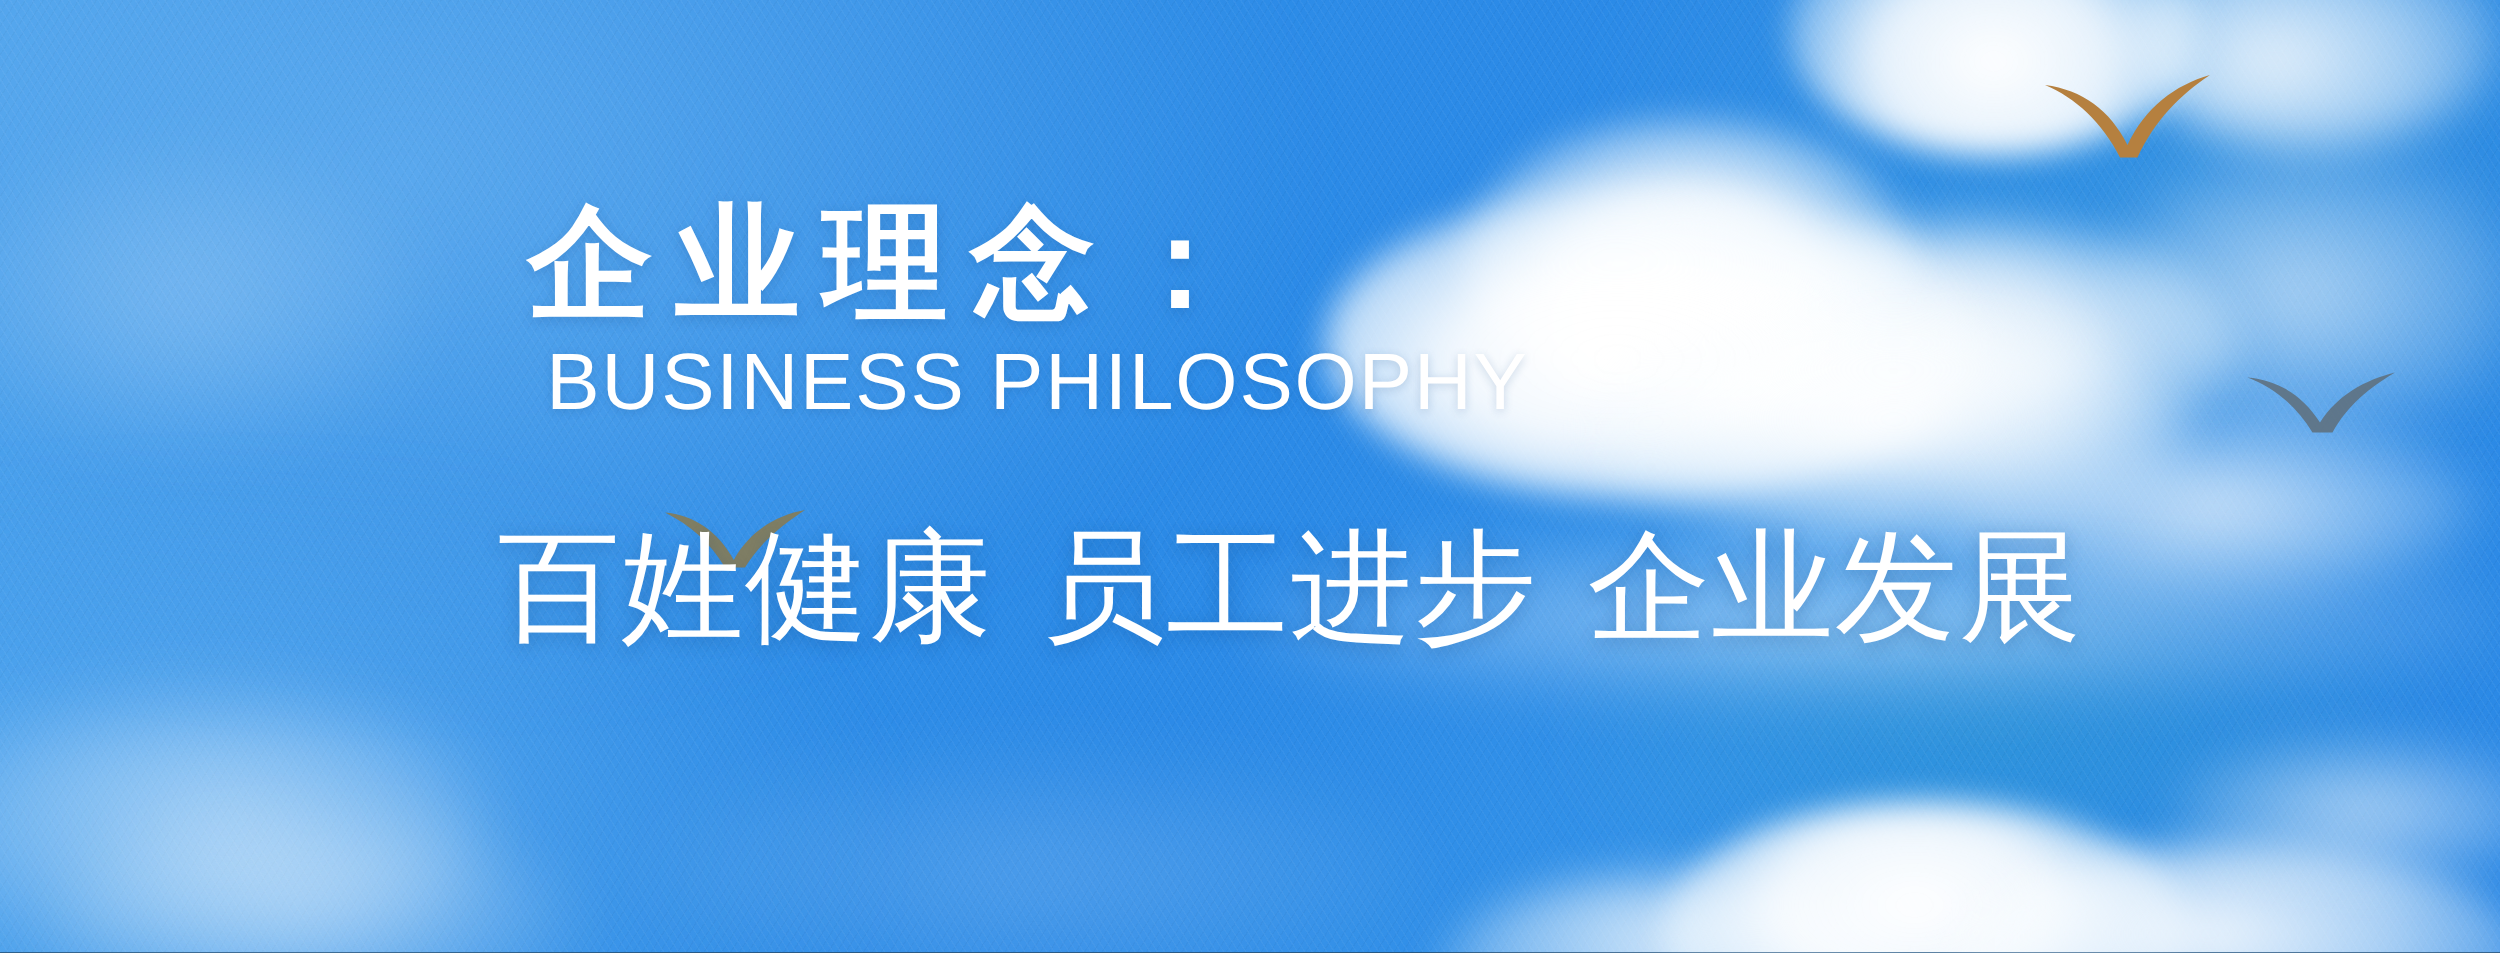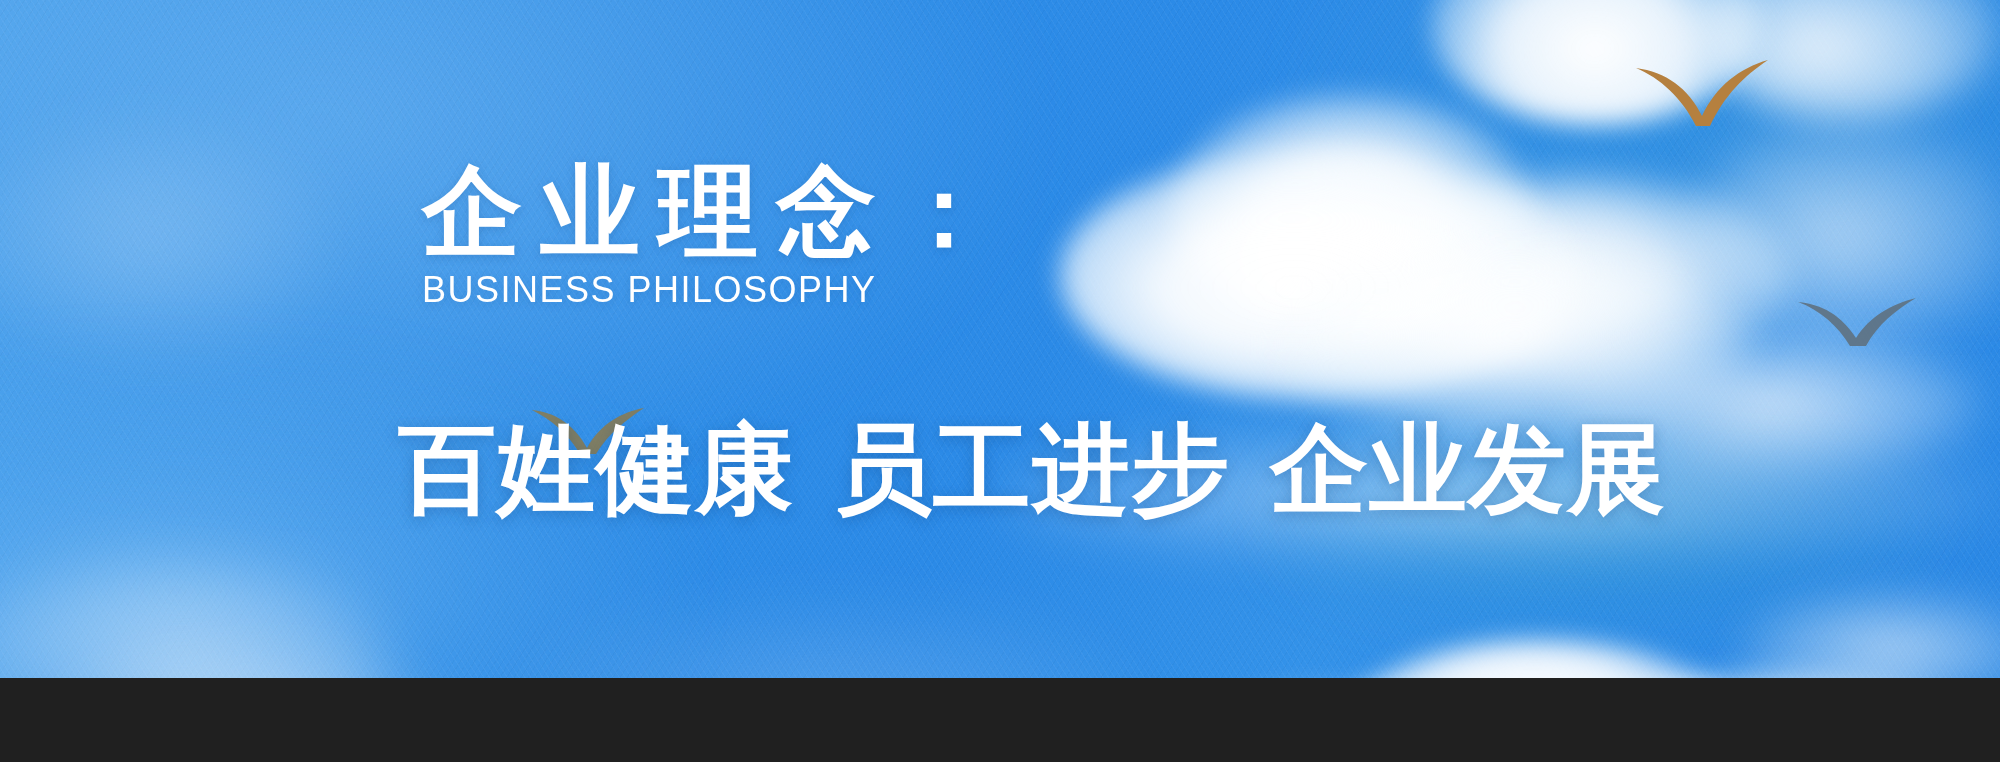--- a/index.html
+++ b/index.html
@@ -6,21 +6,21 @@
   html, body {
     margin: 0;
     padding: 0;
     background: #202020;
   }
   * { box-sizing: border-box; }
 
   .banner {
     position: relative;
     width: 2000px;
-    height: 678px;
+    height: 762px;
     overflow: hidden;
     font-family: "Liberation Sans", "DejaVu Sans", sans-serif;
     background: #2f90e8;
     user-select: none;
   }
 
   
   .sky-base {
     position: absolute;
     inset: 0;
@@ -207,36 +207,37 @@
     font-size: 100px;
     line-height: 1.06;
     font-weight: 700;
     color: #ffffff;
     letter-spacing: 18px;
     white-space: nowrap;
     text-shadow: 0 2px 10px rgba(20,70,130,0.22);
   }
   .title-en {
     margin-top: 6px;
-    font-size: 36px;
+    font-size: 64px;
     line-height: 1.1;
     font-weight: 400;
     color: #ffffff;
     letter-spacing: 1.5px;
     white-space: nowrap;
     text-shadow: 0 2px 8px rgba(20,70,130,0.20);
+    margin-left: 15px;
   }
 
   .slogan {
     position: absolute;
     left: 398px;
     top: 418px;
     font-size: 98px;
     line-height: 1.06;
-    font-weight: 700;
+    font-weight: 400;
     color: #ffffff;
     letter-spacing: 1px;
     white-space: nowrap;
     text-shadow: 0 3px 14px rgba(18,66,126,0.30);
   }
   .slogan .gap { display: inline-block; width: 40px; }
 
   .tagline {
     position: absolute;
     left: 372px;

